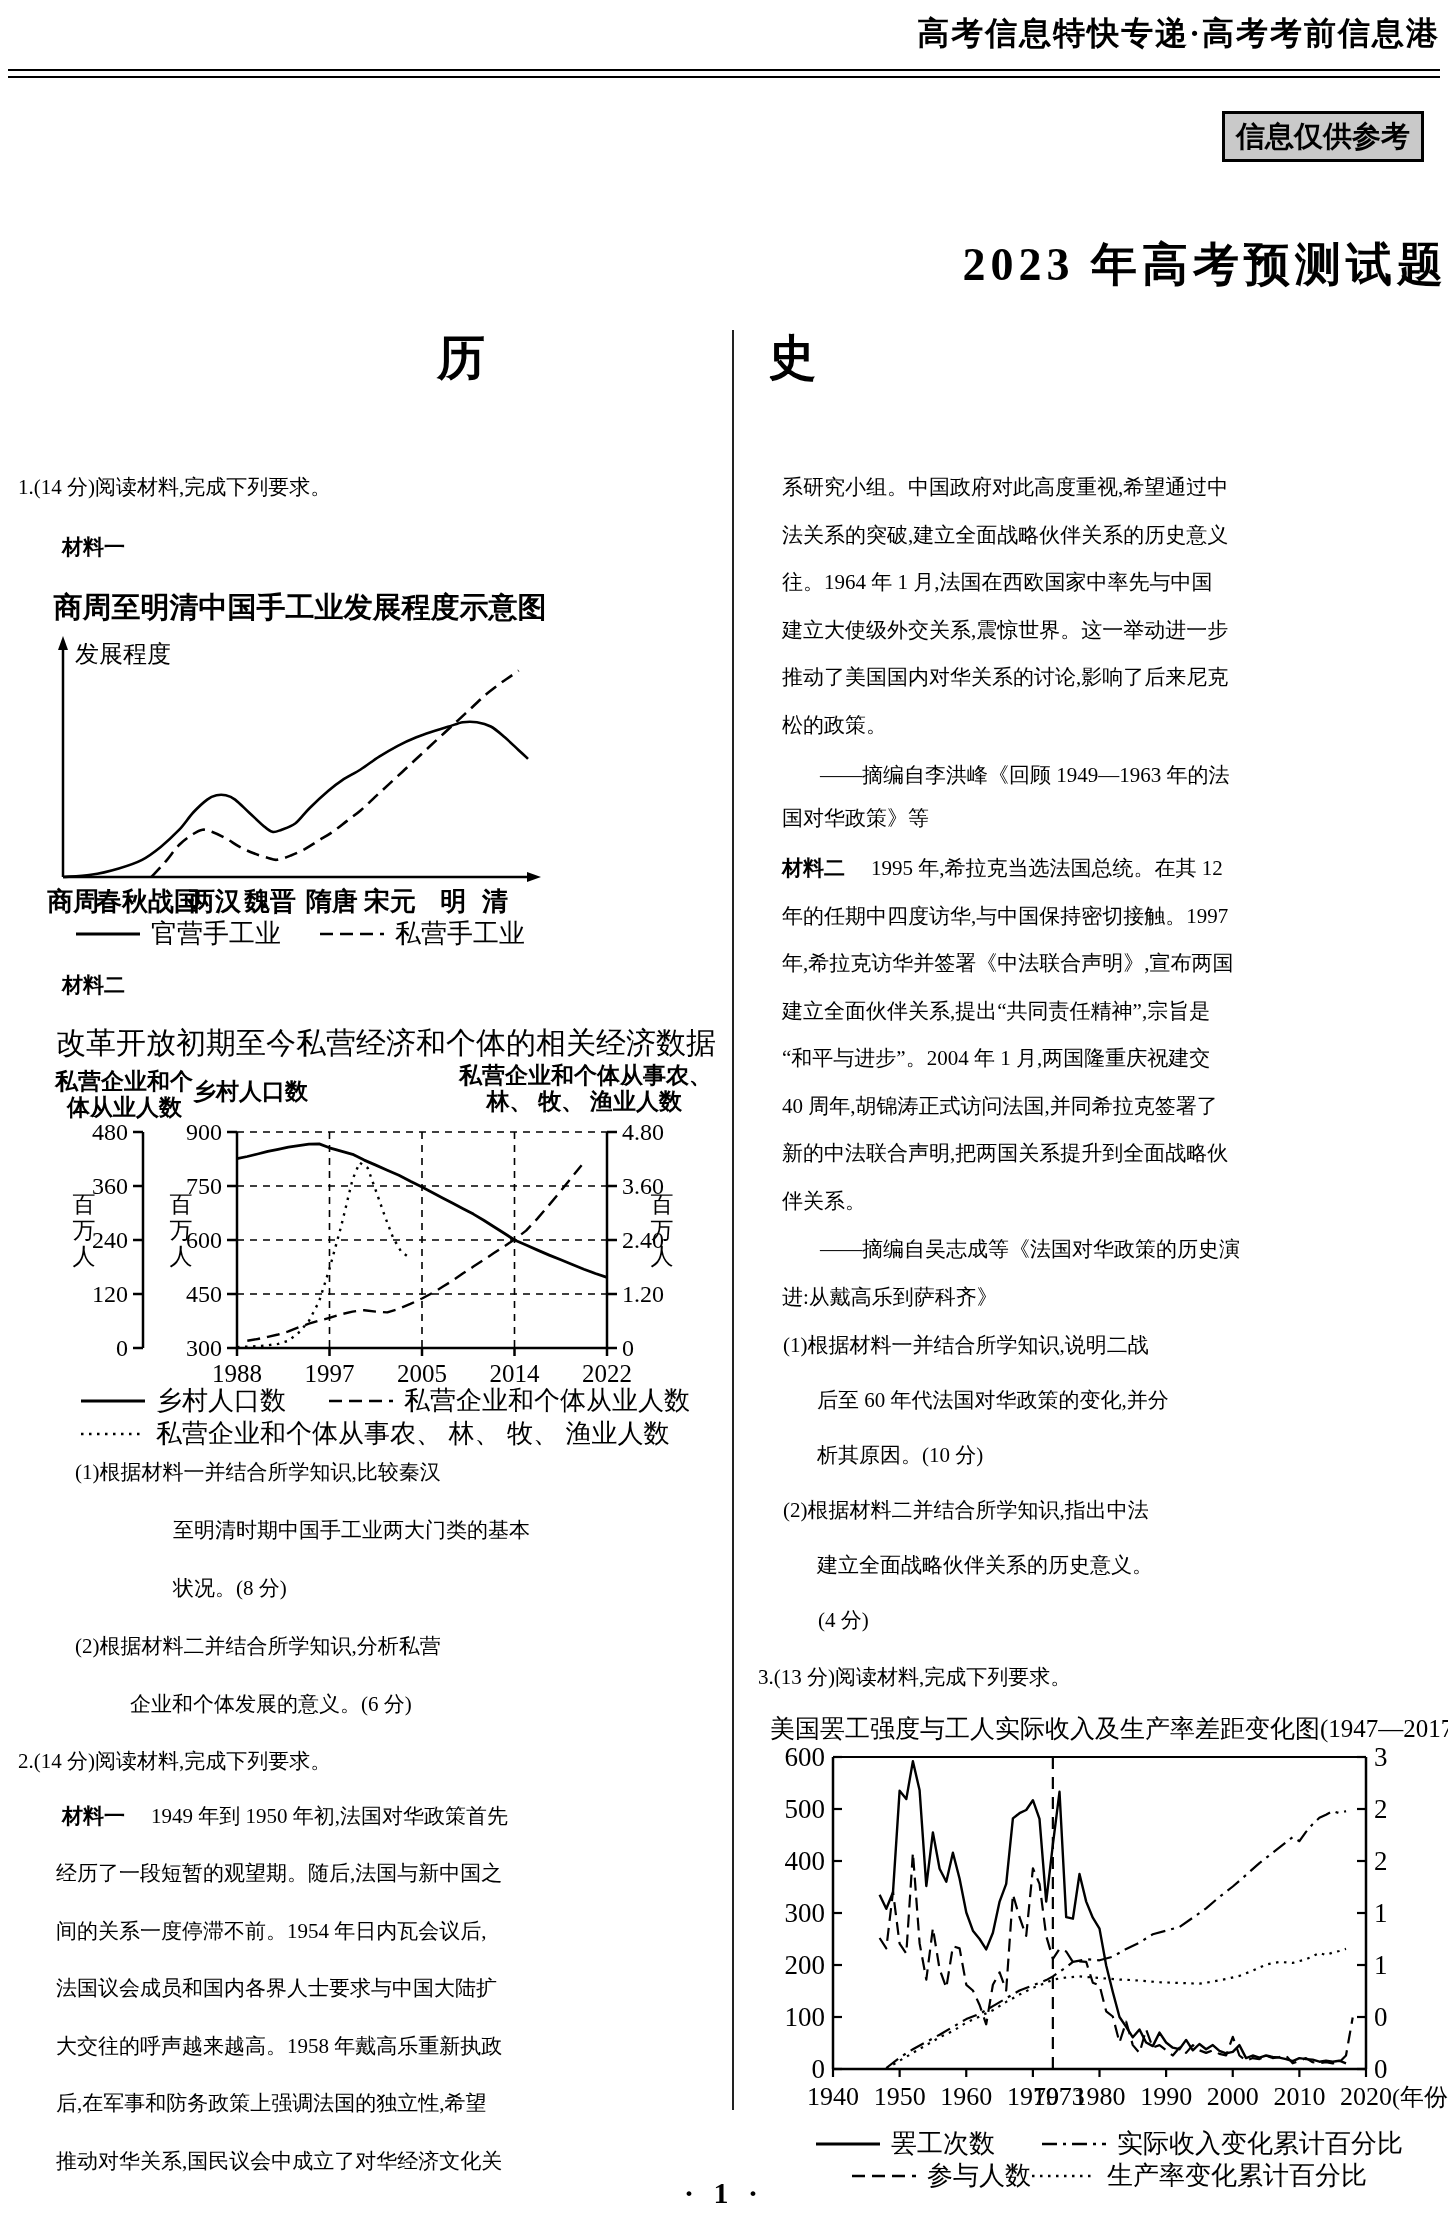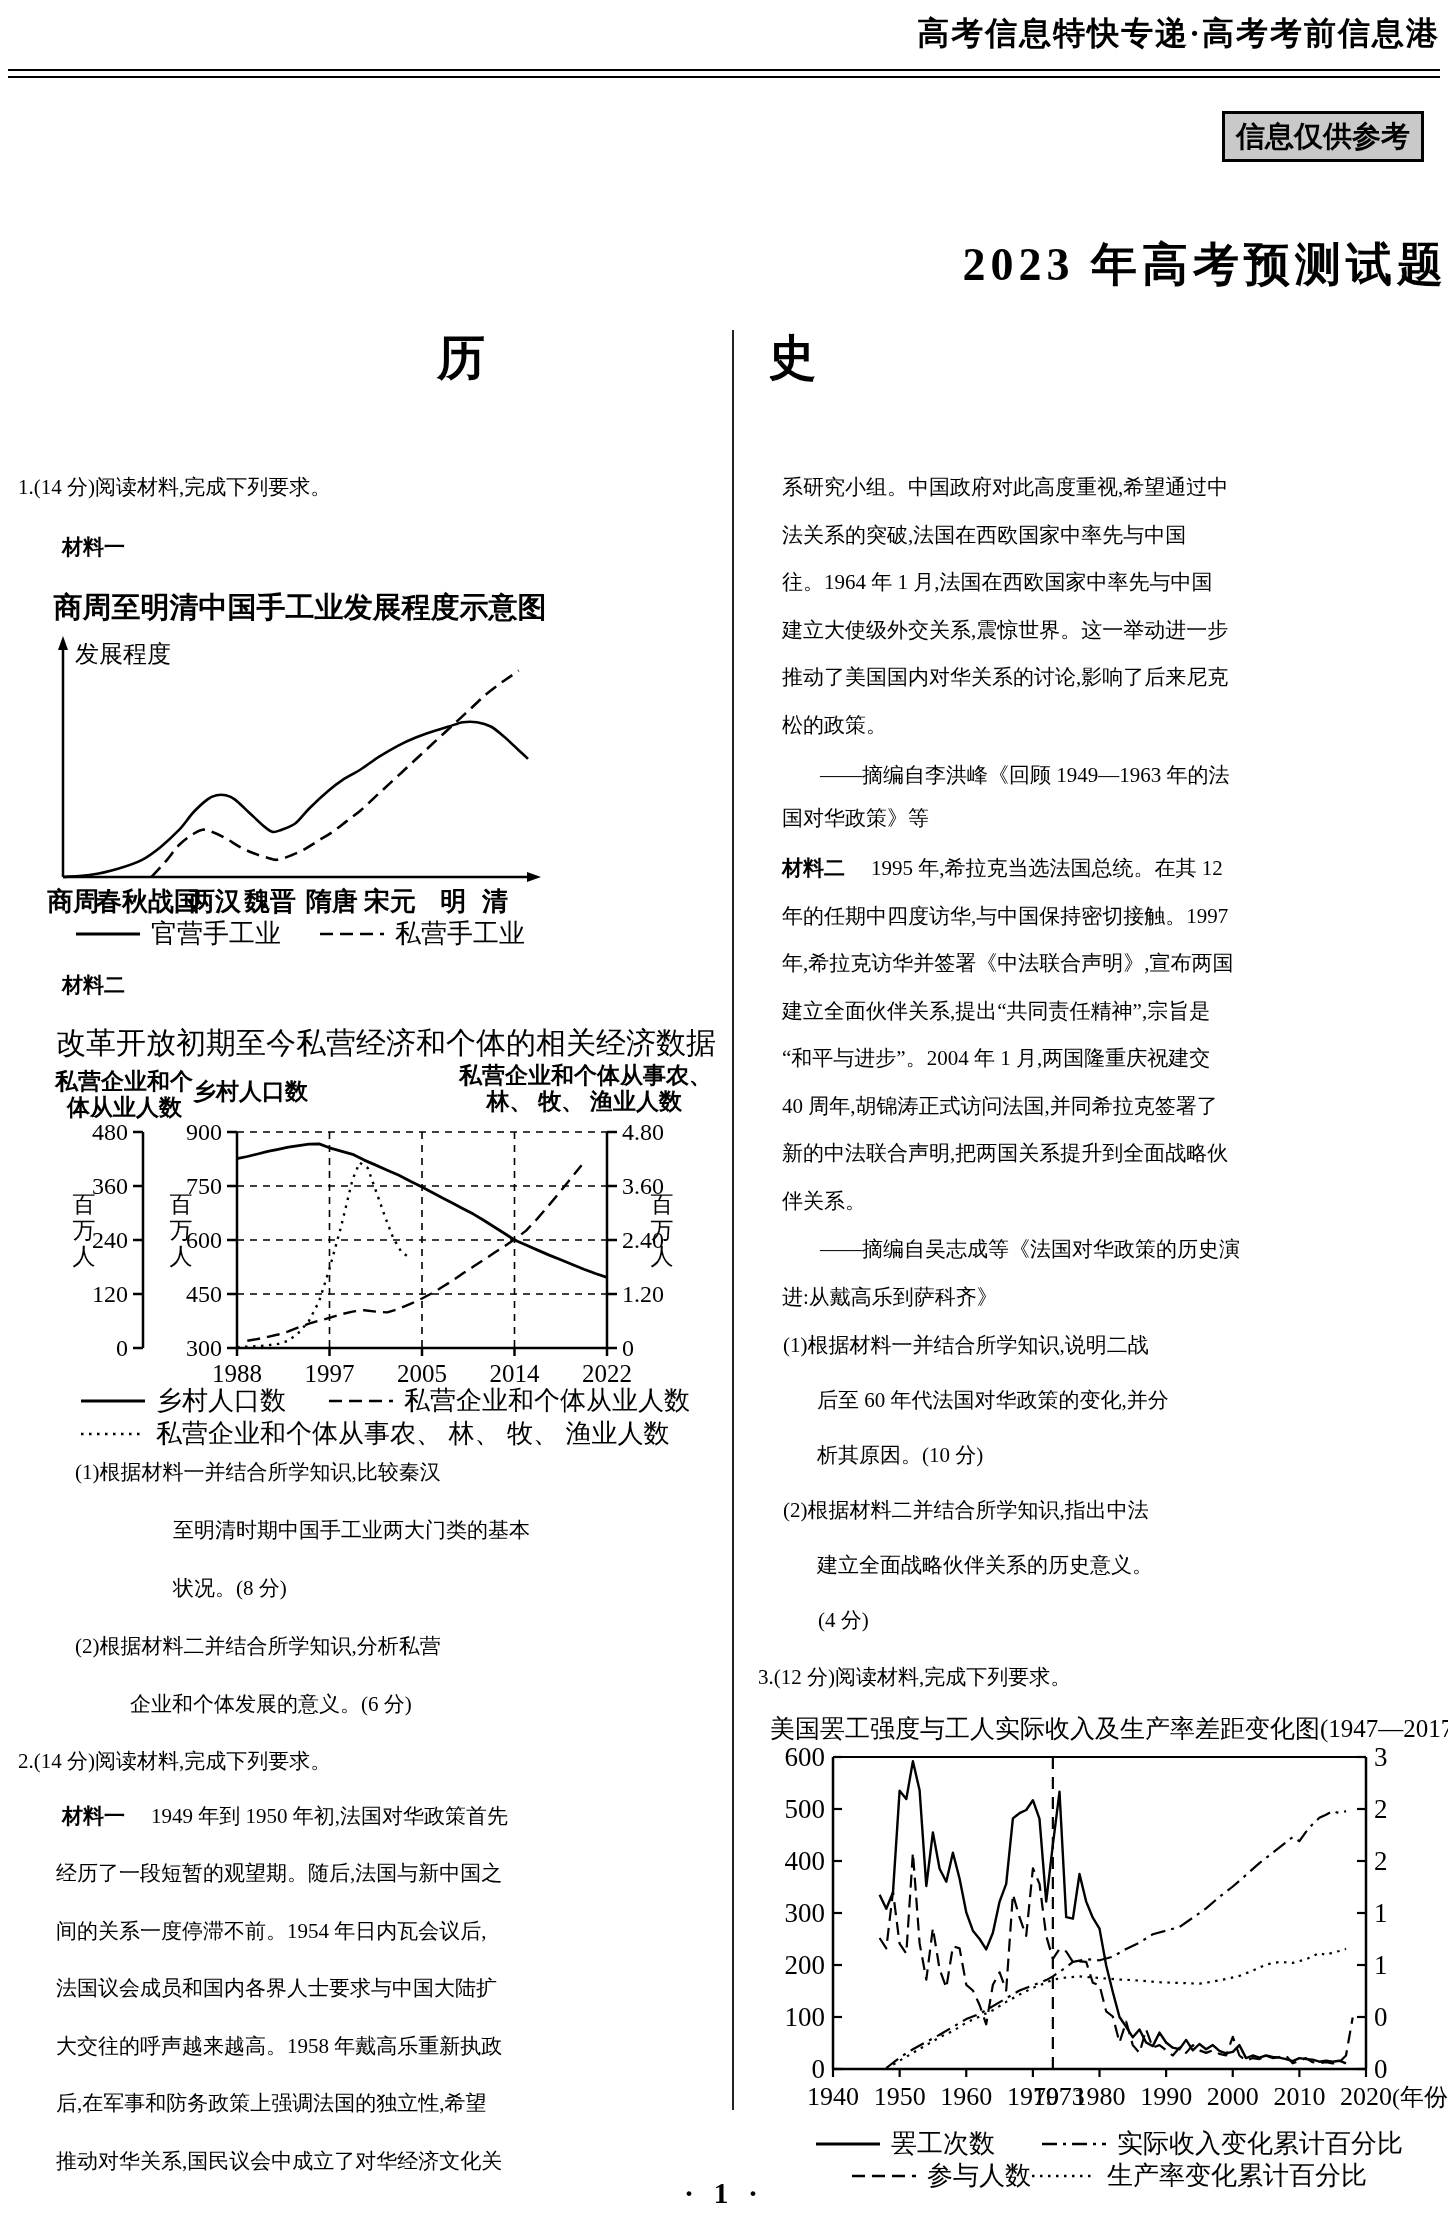--- a/index.html
+++ b/index.html
@@ -181,21 +181,21 @@
     <span class="hei">材料一</span><span class="sp"></span><span>1949 年到 1950 年初,法国对华政策首先</span>
   </div>
   <div class="abs body" style="left:56px;top:1861px">经历了一段短暂的观望期。随后,法国与新中国之</div>
   <div class="abs body" style="left:56px;top:1919px">间的关系一度停滞不前。1954 年日内瓦会议后,</div>
   <div class="abs body" style="left:56px;top:1976px">法国议会成员和国内各界人士要求与中国大陆扩</div>
   <div class="abs body" style="left:56px;top:2034px">大交往的呼声越来越高。1958 年戴高乐重新执政</div>
   <div class="abs body" style="left:56px;top:2091px">后,在军事和防务政策上强调法国的独立性,希望</div>
   <div class="abs body" style="left:56px;top:2149px">推动对华关系,国民议会中成立了对华经济文化关</div>
 
   <div class="abs body" style="left:782px;top:475px">系研究小组。中国政府对此高度重视,希望通过中</div>
-  <div class="abs body" style="left:782px;top:523px">法关系的突破,法国在西欧国家中率先与中国</div>
+  <div class="abs body" style="left:782px;top:523px">法关系的突破,建立全面战略伙伴关系的历史意义</div>
   <div class="abs body" style="left:782px;top:570px">往。1964 年 1 月,法国在西欧国家中率先与中国</div>
   <div class="abs body" style="left:782px;top:618px">建立大使级外交关系,震惊世界。这一举动进一步</div>
   <div class="abs body" style="left:782px;top:665px">推动了美国国内对华关系的讨论,影响了后来尼克</div>
   <div class="abs body" style="left:782px;top:713px">松的政策。</div>
 
   <div class="abs body" style="left:820px;top:763px">——摘编自李洪峰《回顾 1949—1963 年的法</div>
   <div class="abs body" style="left:782px;top:806px">国对华政策》等</div>
 
   <div class="abs body" style="left:782px;top:856px">
     <span class="hei">材料二</span><span class="sp"></span><span>1995 年,希拉克当选法国总统。在其 12</span>
@@ -211,21 +211,21 @@
   <div class="abs body" style="left:820px;top:1237px">——摘编自吴志成等《法国对华政策的历史演</div>
   <div class="abs body" style="left:782px;top:1285px">进:从戴高乐到萨科齐》</div>
 
   <div class="abs body" style="left:783px;top:1333px">(1)根据材料一并结合所学知识,说明二战</div>
   <div class="abs body" style="left:817px;top:1388px">后至 60 年代法国对华政策的变化,并分</div>
   <div class="abs body" style="left:817px;top:1443px">析其原因。(10 分)</div>
   <div class="abs body" style="left:783px;top:1498px">(2)根据材料二并结合所学知识,指出中法</div>
   <div class="abs body" style="left:817px;top:1553px">建立全面战略伙伴关系的历史意义。</div>
   <div class="abs body" style="left:818px;top:1608px">(4 分)</div>
 
-  <div class="abs body" style="left:758px;top:1665px">3.(12 分)阅读材料,完成下列要求。</div>
+  <div class="abs body" style="left:758px;top:1665px">3.(13 分)阅读材料,完成下列要求。</div>
 
   <div class="abs" style="left:770px;top:1712px;width:678px;text-align:center;font-size:25px">美国罢工强度与工人实际收入及生产率差距变化图(1947—2017)</div>
   <div class="abs chart" style="left:770px;top:1730px">
     <svg id="c3" width="678" height="400">
         <line x1="63" y1="27" x2="596" y2="27" stroke="#000" stroke-width="2.2"></line>
         <line x1="63" y1="27" x2="63" y2="339" stroke="#000" stroke-width="2.5"></line>
         <line x1="596" y1="27" x2="596" y2="339" stroke="#000" stroke-width="2.5"></line>
         <line x1="63" y1="339" x2="596" y2="339" stroke="#000" stroke-width="2.5"></line>
         <line x1="282.86249999999995" y1="27" x2="282.86249999999995" y2="339" stroke="#000" stroke-width="2.2" stroke-dasharray="12 8"></line>
         <line x1="63" y1="27" x2="72" y2="27" stroke="#000" stroke-width="2.2"></line>

